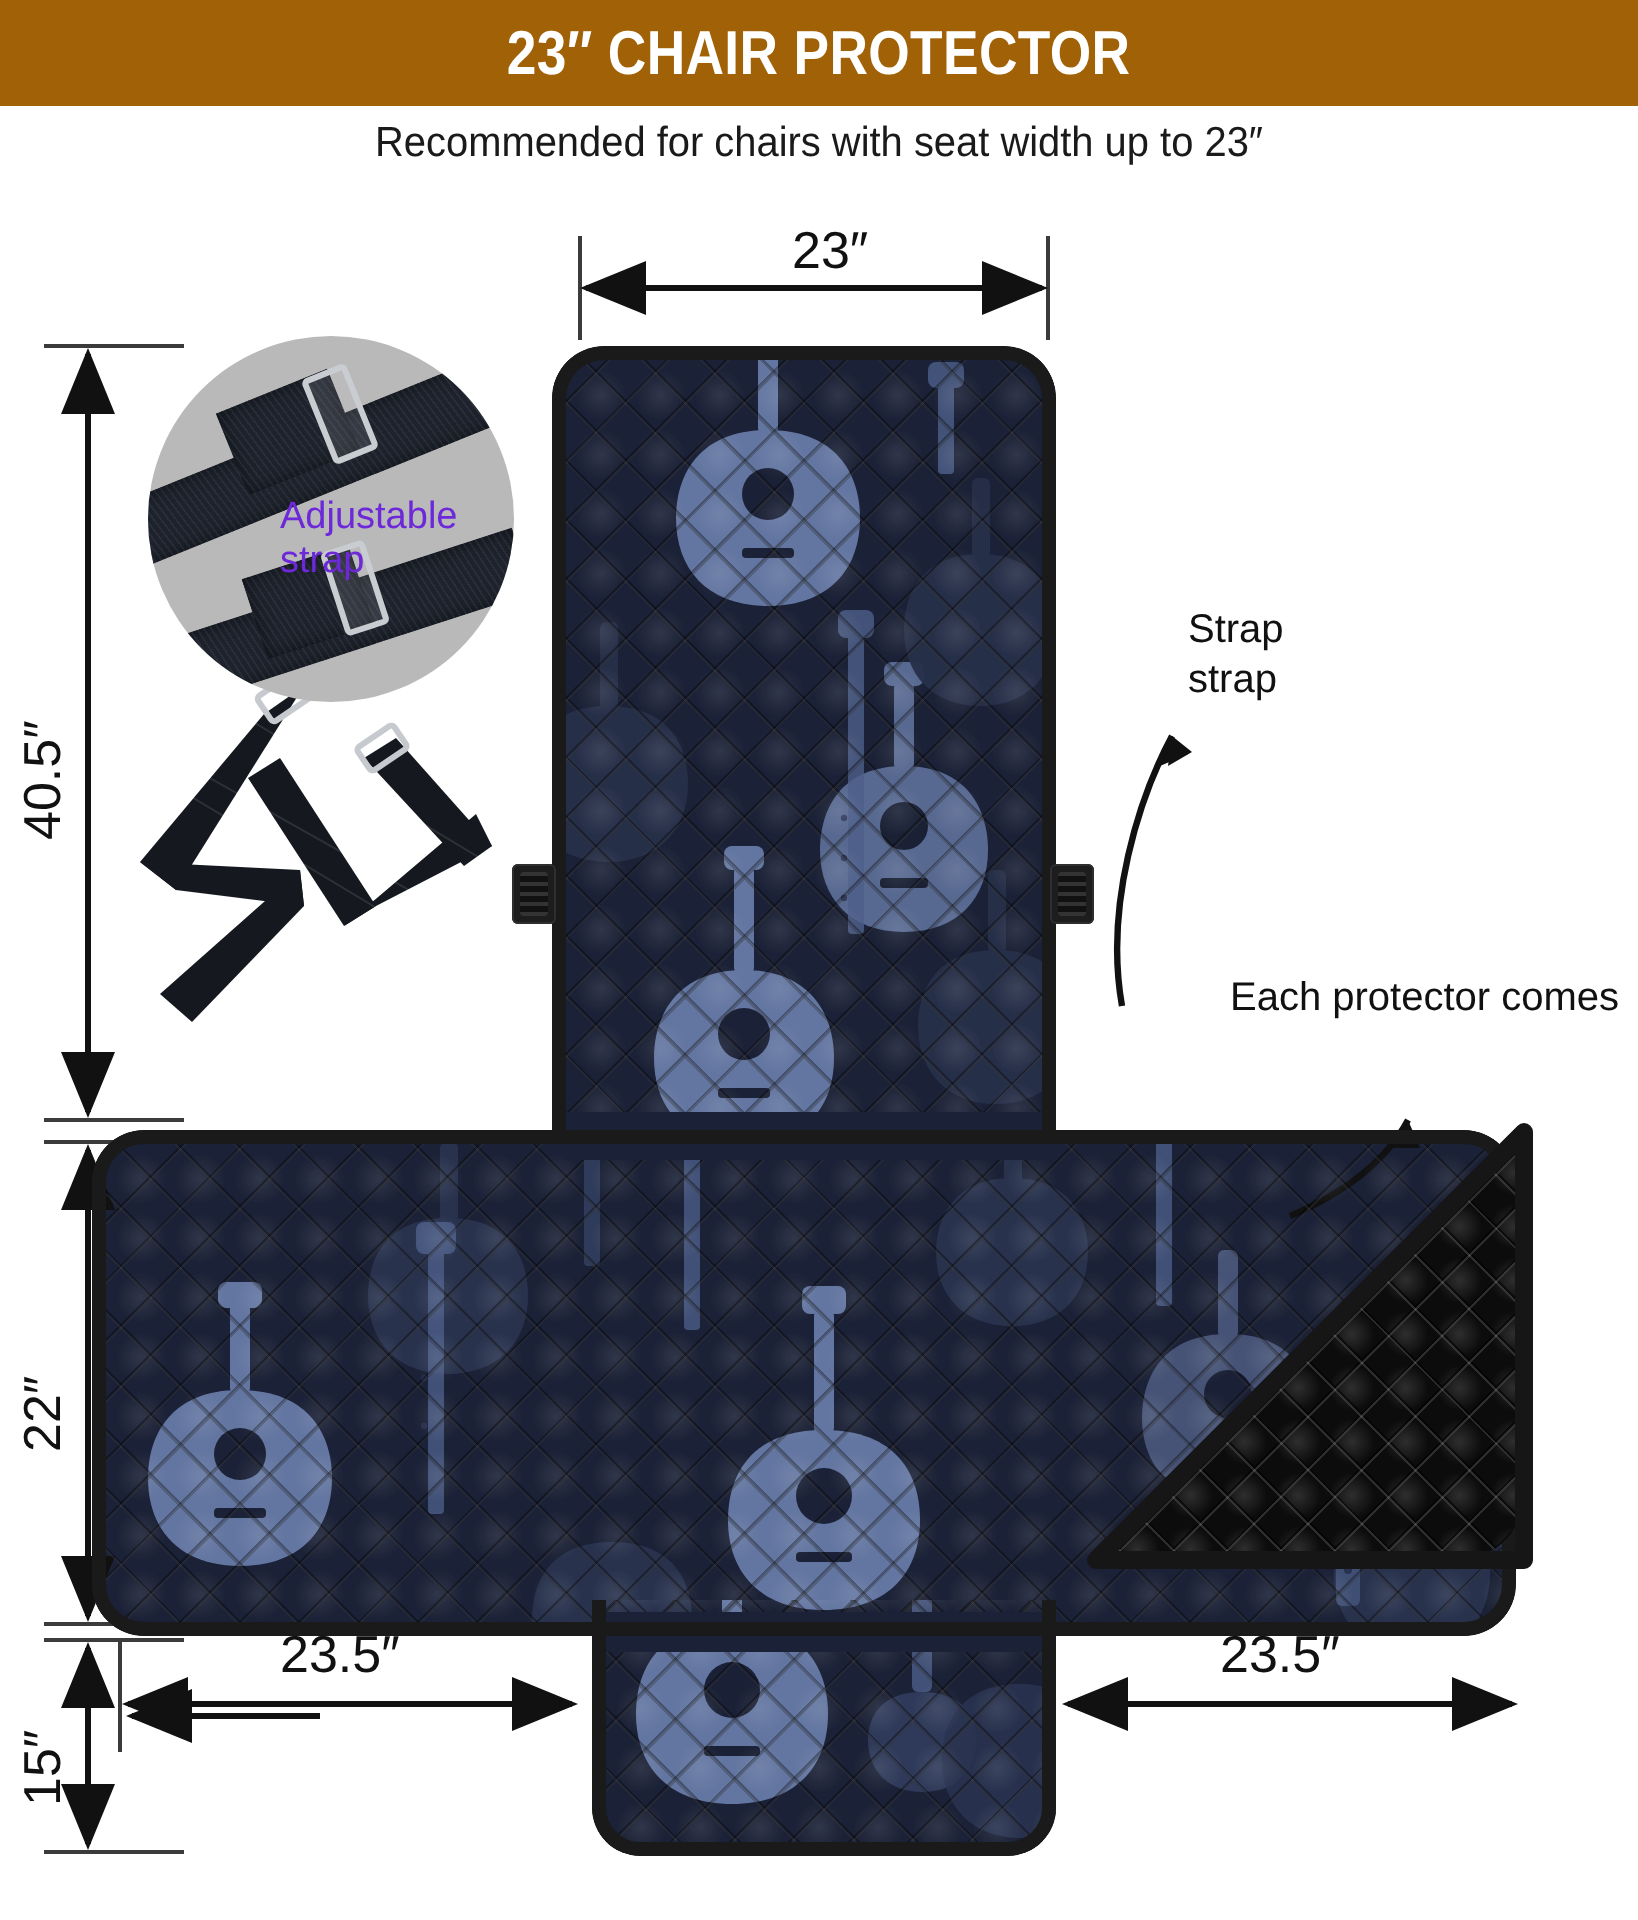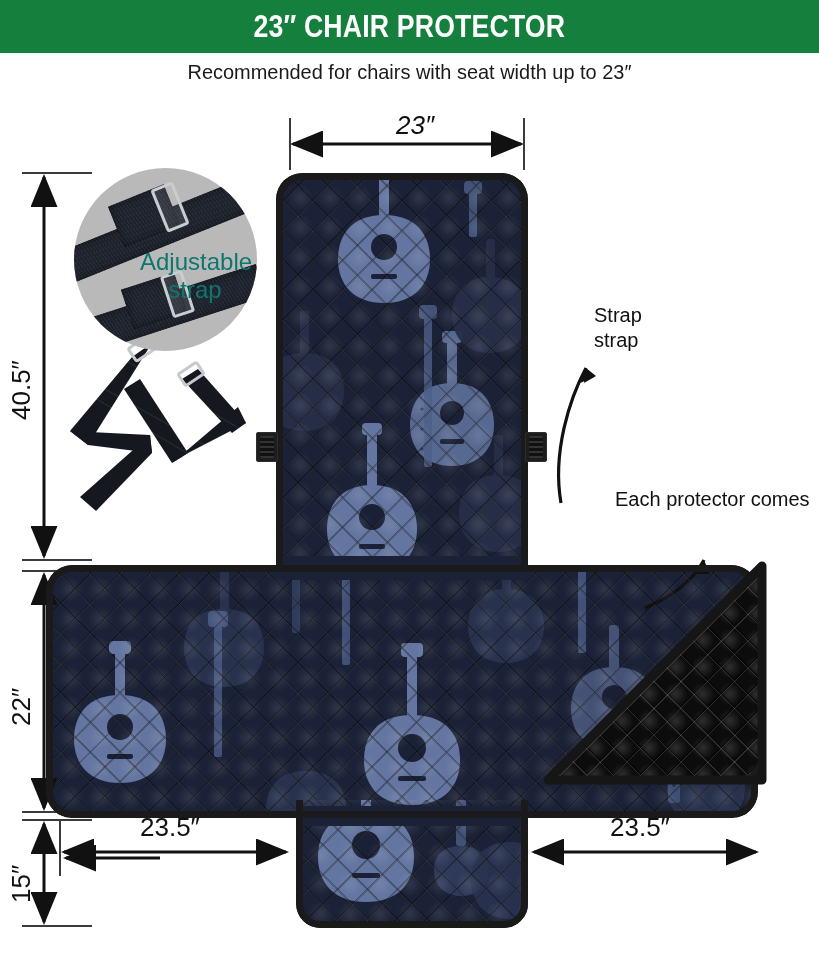--- a/index.html
+++ b/index.html
@@ -9,21 +9,21 @@
     font-family:"Liberation Sans", sans-serif;
     color:#111;
     overflow:hidden;
     position:relative;
   }
   .stage{position:relative;width:819px;height:960px;}
 
   
   .titlebar{
     position:absolute;left:0;top:0;width:819px;height:53px;
-    background:#15803d;
+    background:#a16207;
     display:flex;align-items:center;justify-content:center;
   }
   .titlebar .t{
     color:#fff;font-size:31px;font-weight:700;letter-spacing:.2px;
     transform:scaleX(.86);transform-origin:center;white-space:nowrap;
   }
   .subtitle{
     position:absolute;left:0;top:60px;width:819px;text-align:center;
     font-size:21px;color:#1a1a1a;
     transform:scaleX(.95);
@@ -149,22 +149,22 @@
   }
   .strapband::after{
     content:"";position:absolute;inset:0;
     background:repeating-linear-gradient(75deg, rgba(255,255,255,.05) 0 1px, rgba(0,0,0,0) 1px 3px);
   }
   .buckle{
     position:absolute;border:3px solid #c9ccd1;border-radius:3px;
     background:rgba(200,204,210,.15);
   }
   .insetlabel{
-    position:absolute;z-index:13;text-align:center;
-    font-size:24px;color:#0f766e;line-height:1.15;
+    position:absolute;z-index:13;text-align:left;
+    font-size:19px;color:#6d28d9;line-height:1.15;
   }
 
   
   .loosestraps{position:absolute;left:60px;top:335px;width:210px;height:200px;z-index:11;}
 
   
   .anno{position:absolute;font-size:20px;line-height:1.27;color:#111;}
   #anno-hook{left:594px;top:303px;}
   #anno-backing{left:615px;top:448px;width:210px;margin-top:39px;}
 </style>
@@ -438,21 +438,21 @@
     <line x1="534" y1="852" x2="756" y2="852" stroke="#111" stroke-width="3" marker-start="url(#at)" marker-end="url(#ah)"></line>
 
     <path d="M561,503 C552,452 570,398 586,368" stroke="#111" stroke-width="3.2" fill="none"></path>
     <path d="M586,368 l-2,15 l12,-7 z" fill="#111"></path>
     <path d="M586,368 L580,383 L594,377 Z" fill="#111"></path>
 
     <path d="M645,608 C664,600 690,586 704,560" stroke="#111" stroke-width="3.2" fill="none"></path>
     <path d="M704,560 L696,574 L710,574 Z" fill="#111"></path>
   </svg>
 
-  <div class="dimlabel" style="left:396px;top:110px;font-style:italic;">23″</div>
+  <div class="dimlabel" style="left:396px;top:110px;">23″</div>
   <div class="dimlabel vert" style="left:6px;top:420px;">40.5″</div>
   <div class="dimlabel vert" style="left:6px;top:726px;">22″</div>
   <div class="dimlabel vert" style="left:6px;top:903px;">15″</div>
   <div class="dimlabel" style="left:140px;top:812px;">23.5″</div>
   <div class="dimlabel" style="left:610px;top:812px;">23.5″</div>
 
   <div class="anno" id="anno-hook">
     <div>Strap</div>
     <div>strap</div>
   </div>

